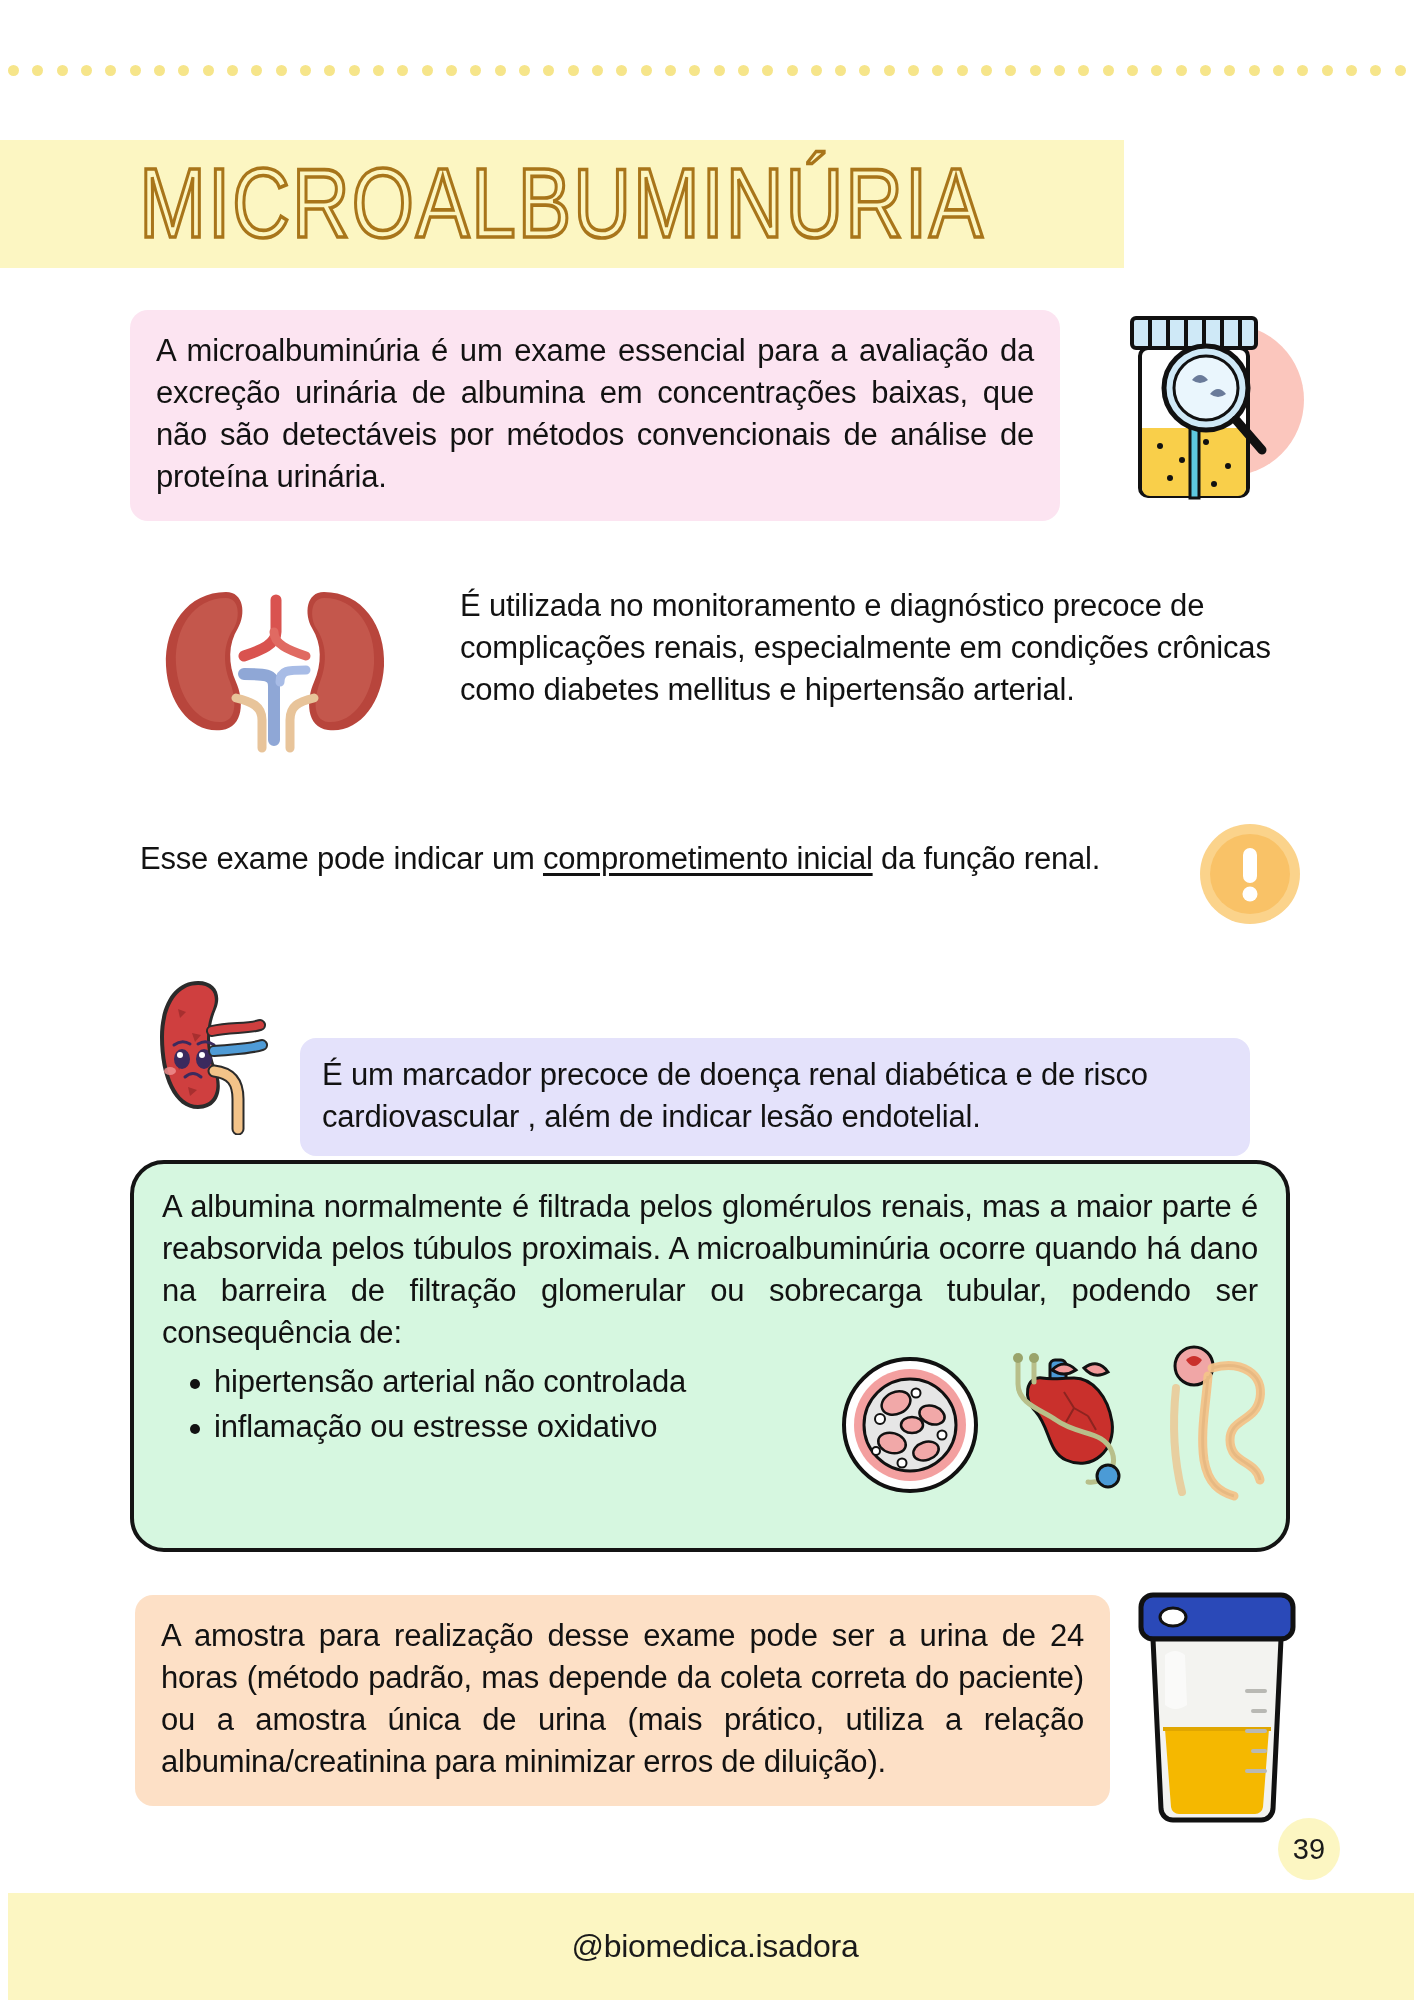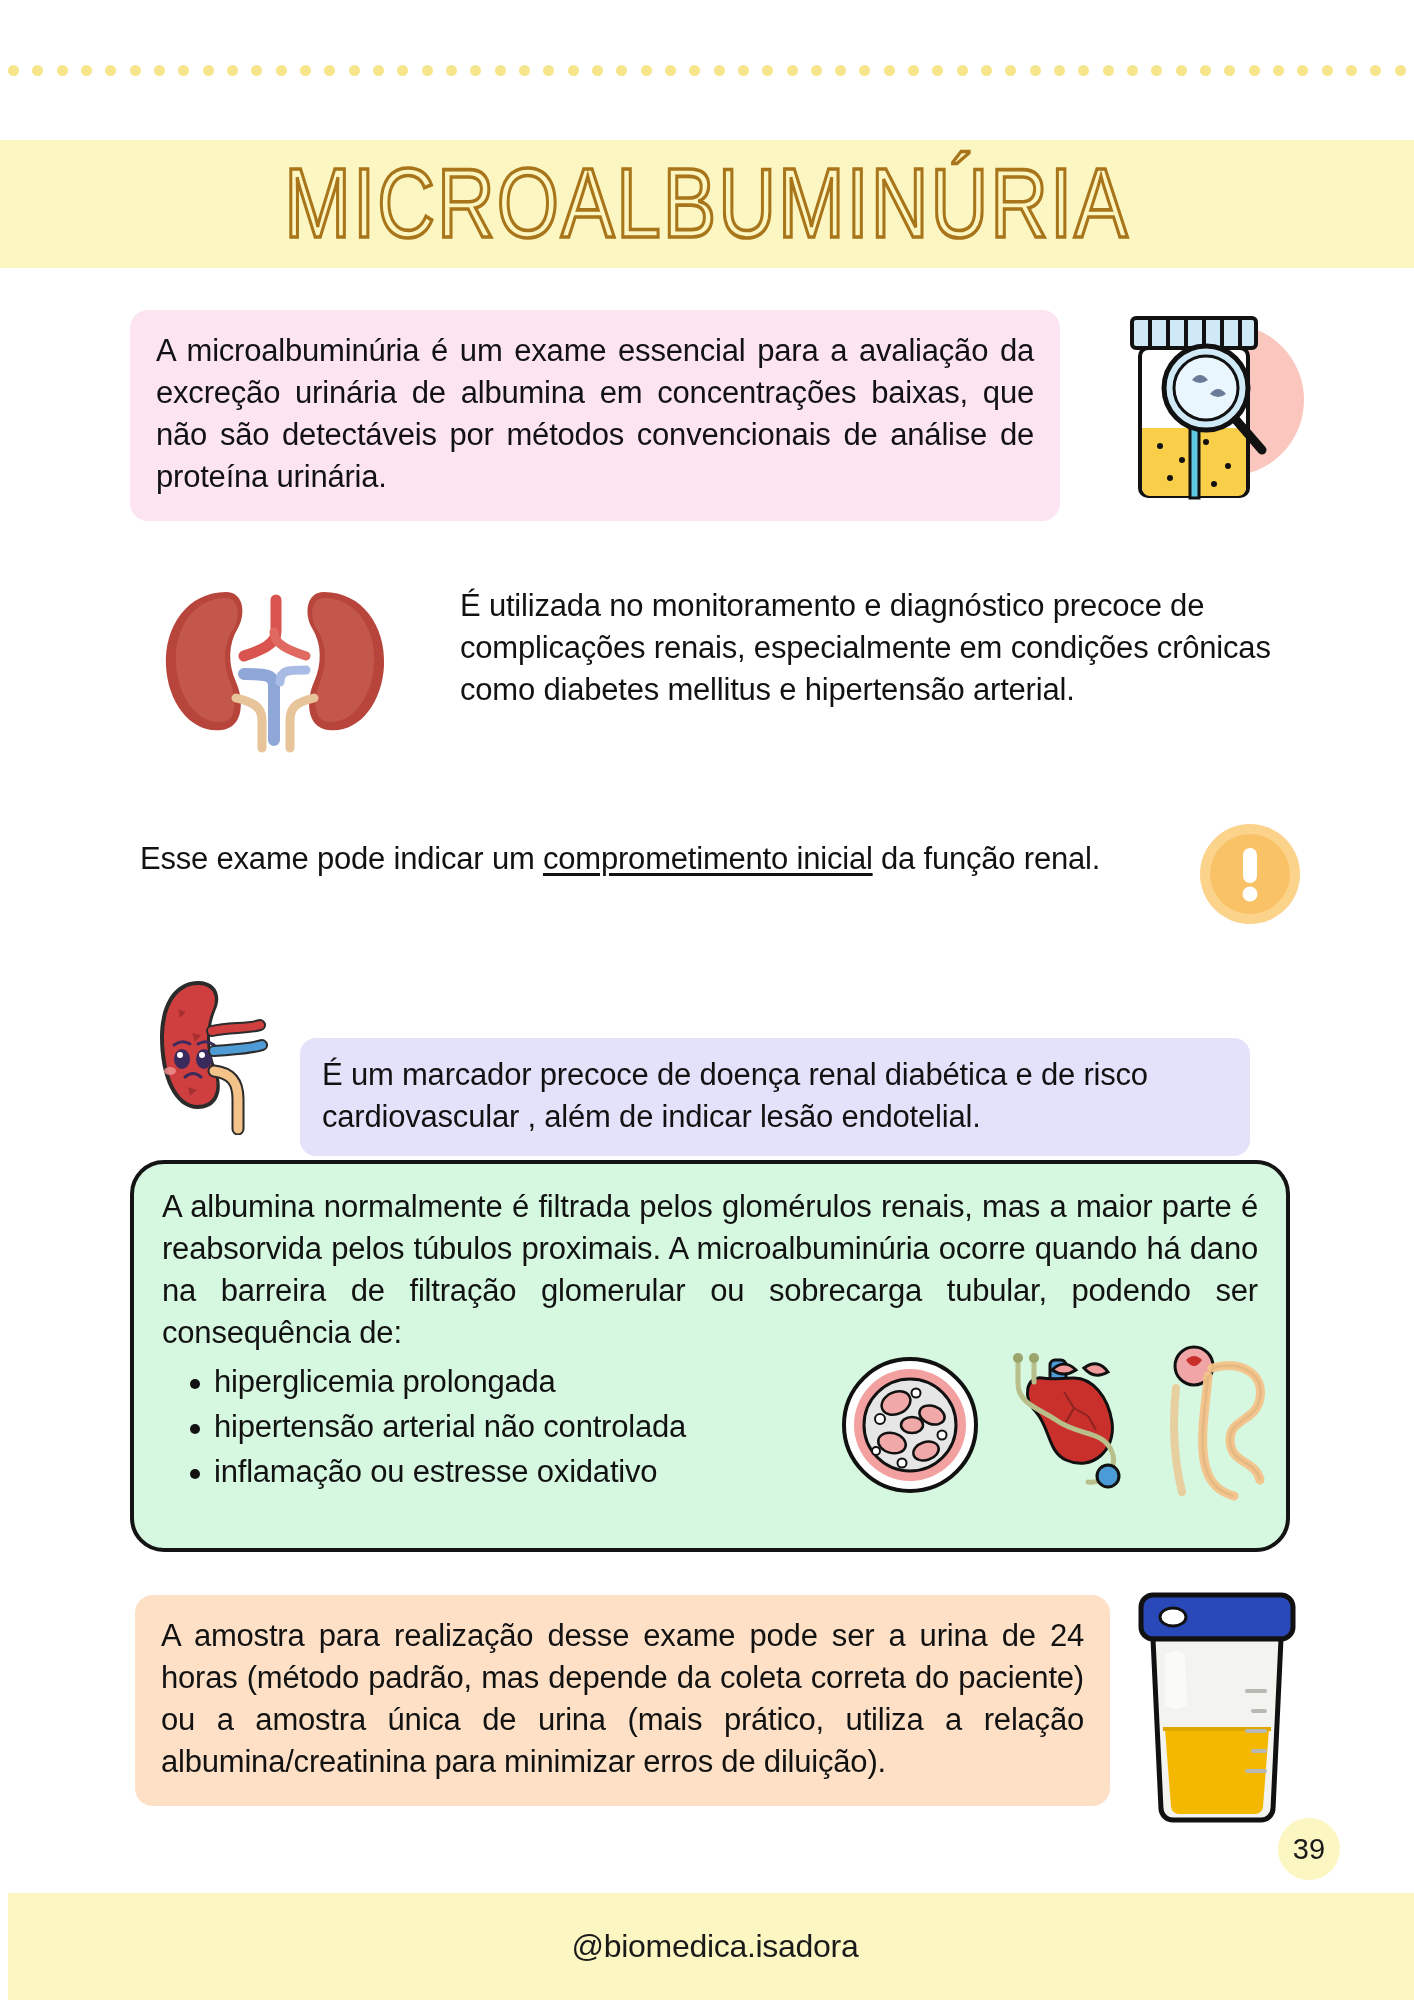--- a/index.html
+++ b/index.html
@@ -35,21 +35,21 @@
     border-radius: 50%;
     background: #f6e58a;
     flex: 0 0 auto;
   }
 
   
   .title-banner {
     position: absolute;
     top: 140px;
     left: 0;
-    width: 1414px;
+    width: 1124px;
     height: 128px;
     background: #fcf6c2;
     display: flex;
     align-items: center;
     justify-content: center;
   }
   .title-text {
     font-family: "Liberation Sans", sans-serif;
     font-size: 80px;
     font-weight: 400;
@@ -419,21 +419,20 @@
     </svg>
   </div>
 
   <div class="lavender-box body-txt">
     <span>É um marcador precoce de doença renal diabética e de risco cardiovascular , além de indicar lesão endotelial.</span>
   </div>
 
   <div class="green-box">
     <div class="body-txt lead">A albumina normalmente é filtrada pelos glomérulos renais, mas a maior parte é reabsorvida pelos túbulos proximais. A microalbuminúria ocorre quando há dano na barreira de filtração glomerular ou sobrecarga tubular, podendo ser consequência de:</div>
     <ul class="bullets body-txt">
-      <li>hiperglicemia prolongada</li>
       <li>hipertensão arterial não controlada</li>
       <li>inflamação ou estresse oxidativo</li>
     </ul>
   </div>
 
   <div class="glom-art">
     <svg viewBox="0 0 140 140" width="140" height="140" xmlns="http://www.w3.org/2000/svg">
       <circle cx="70" cy="70" r="66" fill="#ffffff" stroke="#111" stroke-width="4"></circle>
       <circle cx="70" cy="70" r="56" fill="#f3a0a0"></circle>
       <circle cx="70" cy="70" r="46" fill="#e6e6e6" stroke="#111" stroke-width="3"></circle>

